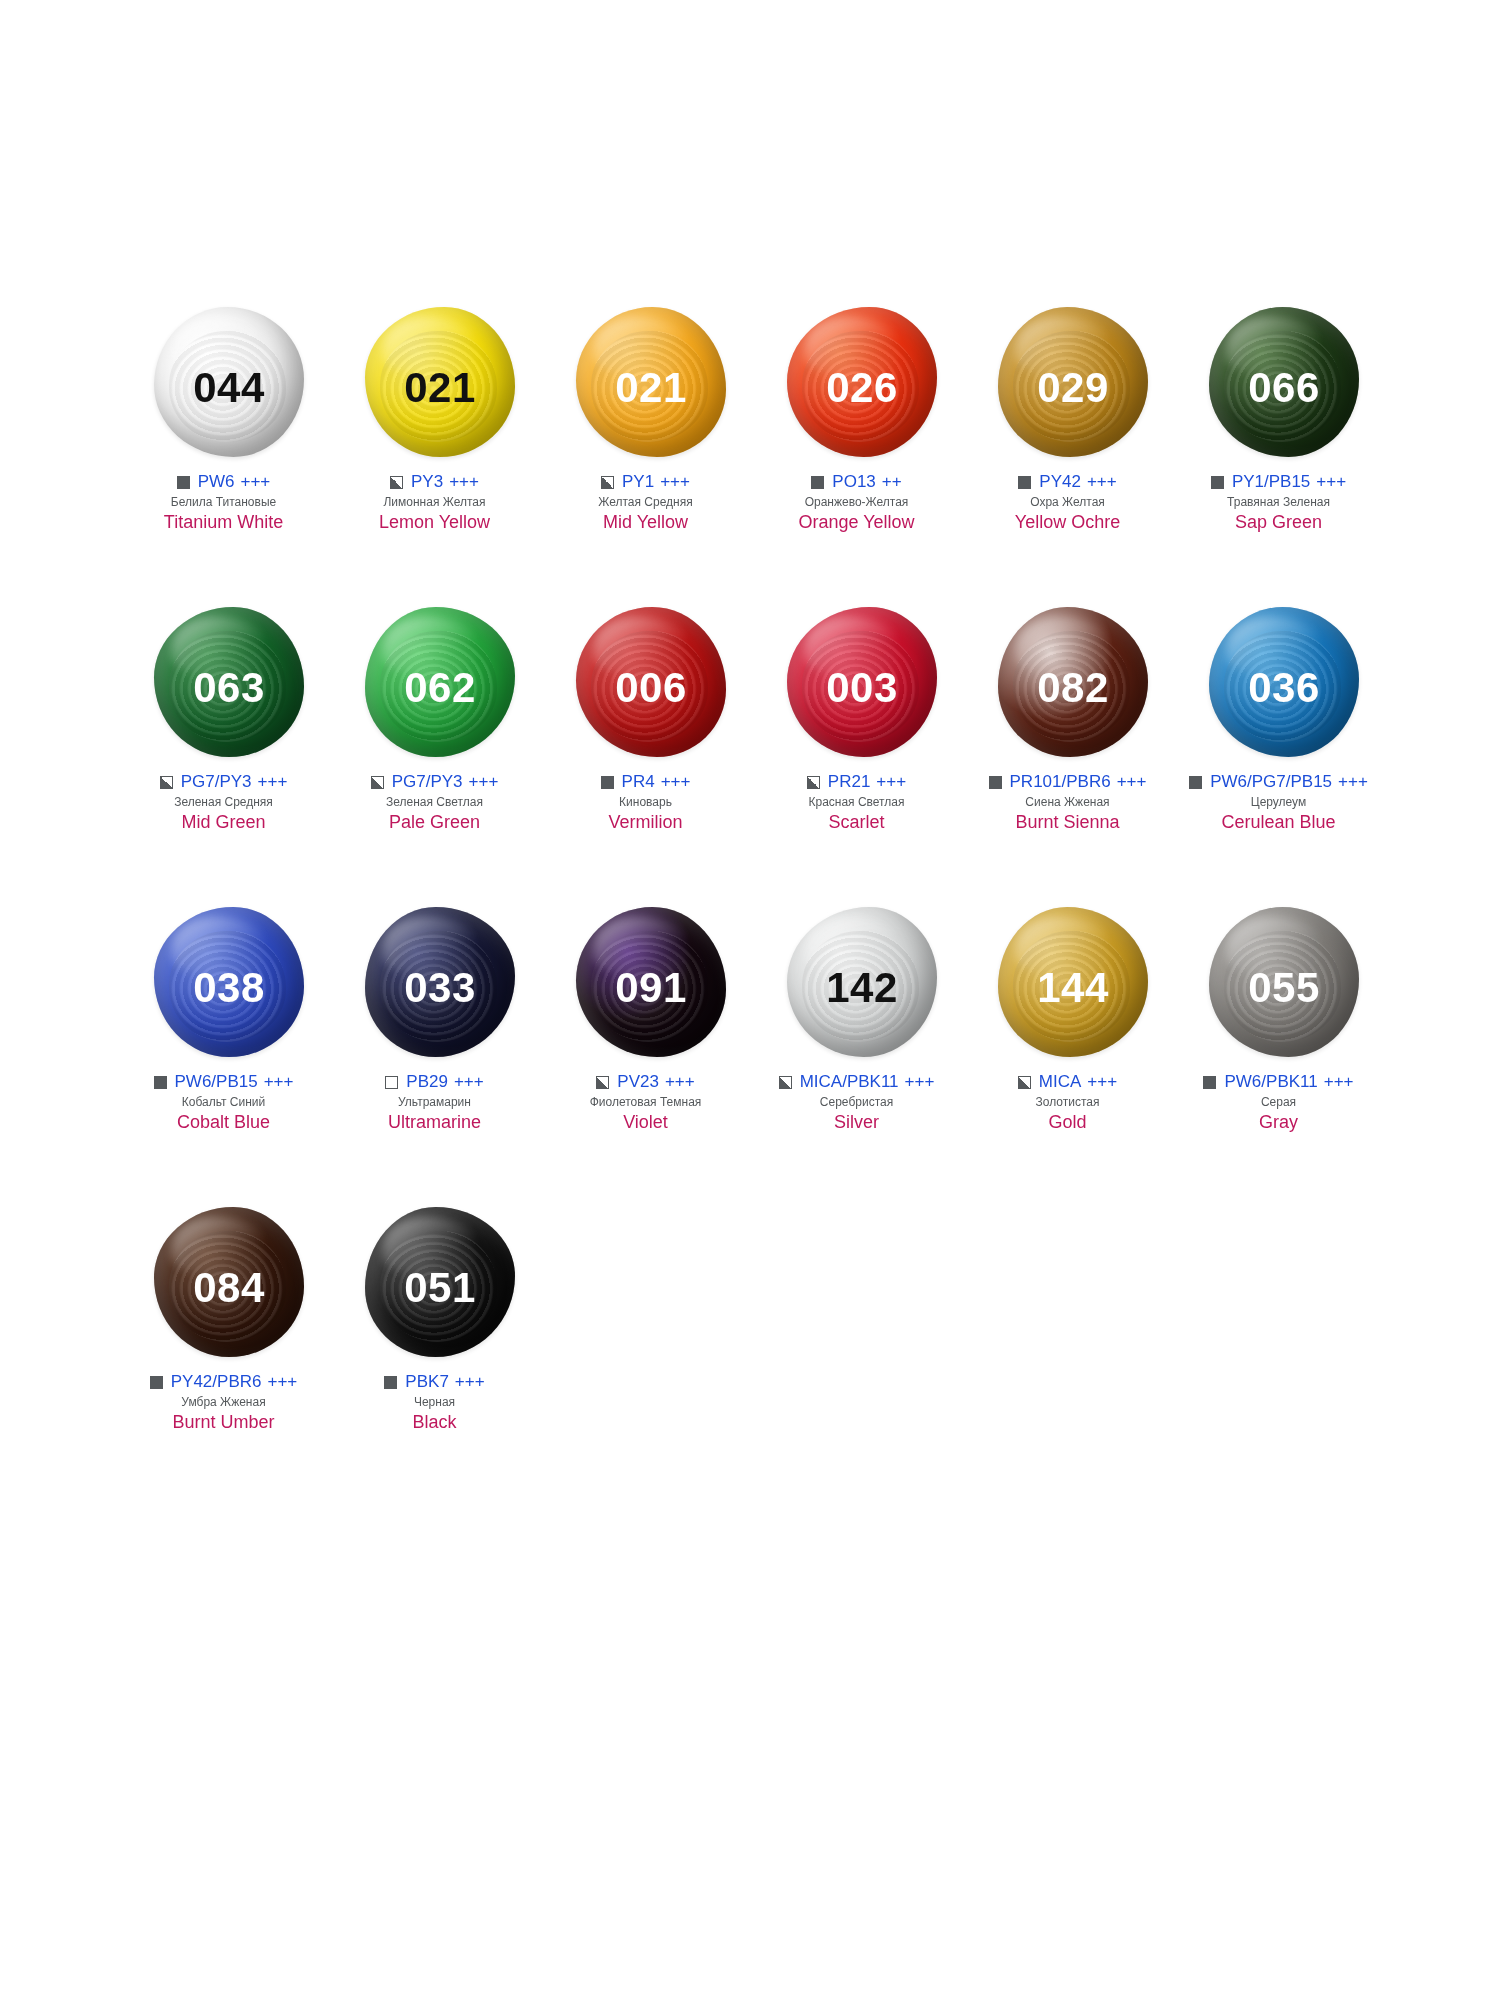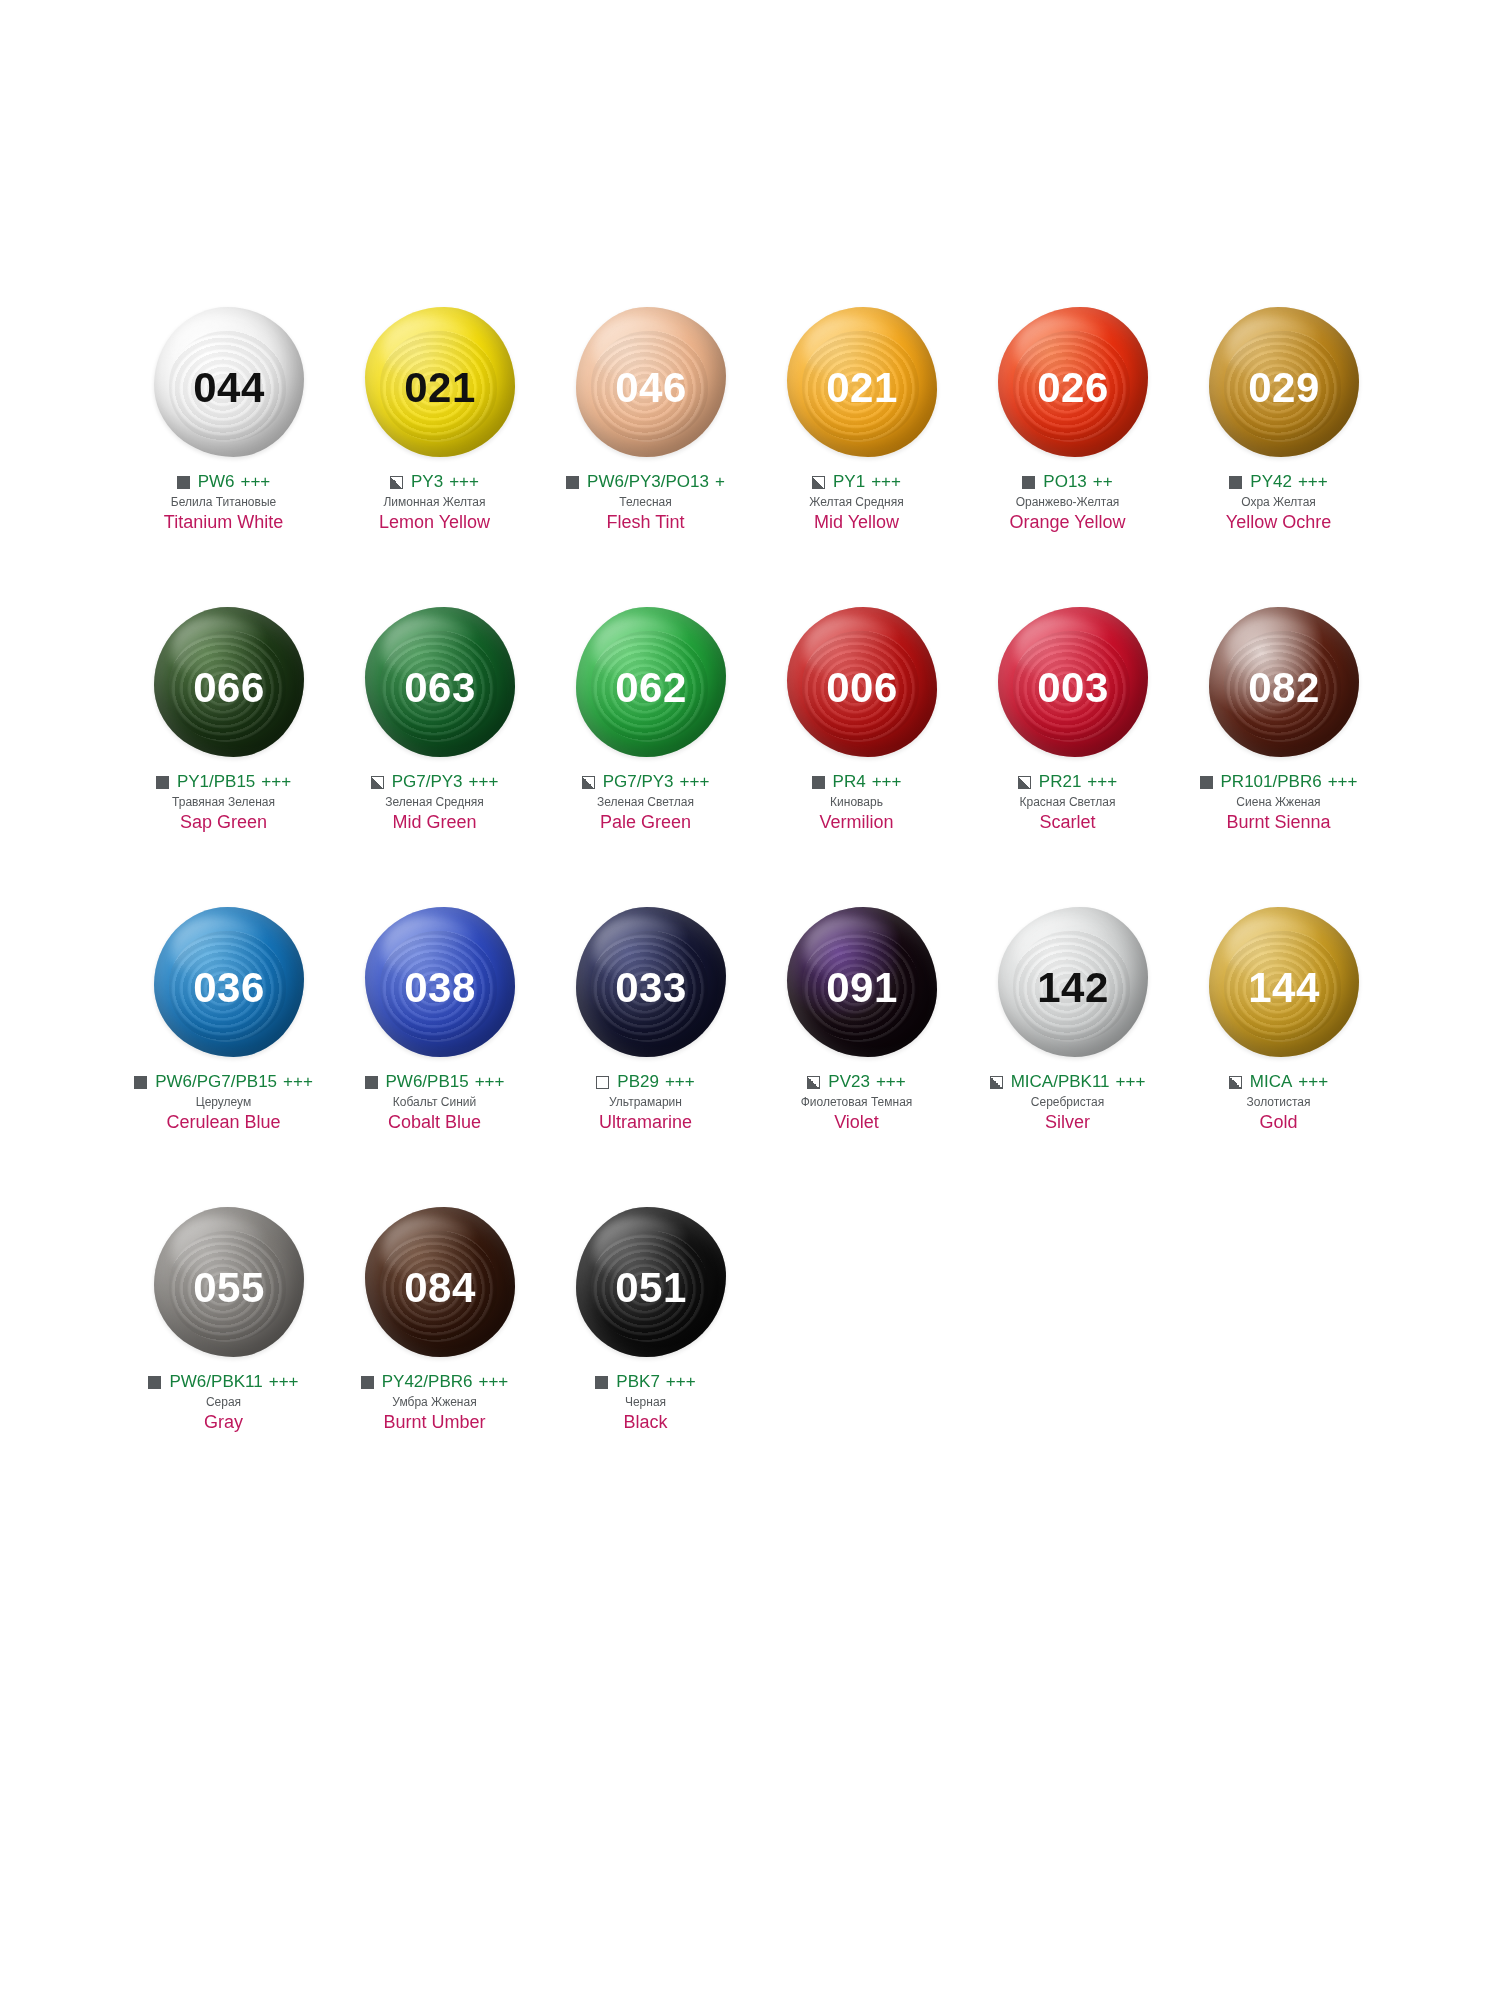--- a/index.html
+++ b/index.html
@@ -116,21 +116,21 @@
   .info {
     text-align: center;
     width: 211px;
   }
   .pigment-line {
     display: flex;
     align-items: center;
     justify-content: center;
     gap: 8px;
     font-size: 17px;
-    color: #15803d;
+    color: #1d4ed8;
     line-height: 1.25;
     white-space: nowrap;
   }
   .opacity-mark {
     display: inline-block;
     width: 13px;
     height: 13px;
     box-sizing: border-box;
     flex: 0 0 auto;
     position: relative;
@@ -192,35 +192,20 @@
             <span class="opacity-mark op-half"></span>
             <span>PY3</span>
             <span style="margin-left: -2px;">+++</span>
           </div>
           <div class="name-ru">Лимонная Желтая</div>
           <div class="name-en">Lemon Yellow</div>
         </div>
       </div>
       <div class="swatch-cell">
         <div class="blob-wrap">
-          <div class="blob" style="background: radial-gradient(at 34% 30%, rgb(248, 211, 183) 0%, rgb(238, 181, 141) 46%, rgb(211, 154, 115) 100%); border-radius: 47% 53% 53% 47% / 54% 46%;"></div>
-          <div class="blob-num num-light">046</div>
-        </div>
-        <div class="info">
-          <div class="pigment-line">
-            <span class="opacity-mark op-full"></span>
-            <span>PW6/PY3/PO13</span>
-            <span style="margin-left: -2px;">+</span>
-          </div>
-          <div class="name-ru">Телесная</div>
-          <div class="name-en">Flesh Tint</div>
-        </div>
-      </div>
-      <div class="swatch-cell">
-        <div class="blob-wrap">
           <div class="blob" style="background: radial-gradient(at 34% 30%, rgb(253, 197, 79) 0%, rgb(245, 168, 28) 46%, rgb(221, 140, 0) 100%); border-radius: 51% 49% 46% 54% / 49% 55% 45% 51%;"></div>
           <div class="blob-num num-light">021</div>
         </div>
         <div class="info">
           <div class="pigment-line">
             <span class="opacity-mark op-half"></span>
             <span>PY1</span>
             <span style="margin-left: -2px;">+++</span>
           </div>
           <div class="name-ru">Желтая Средняя</div>

